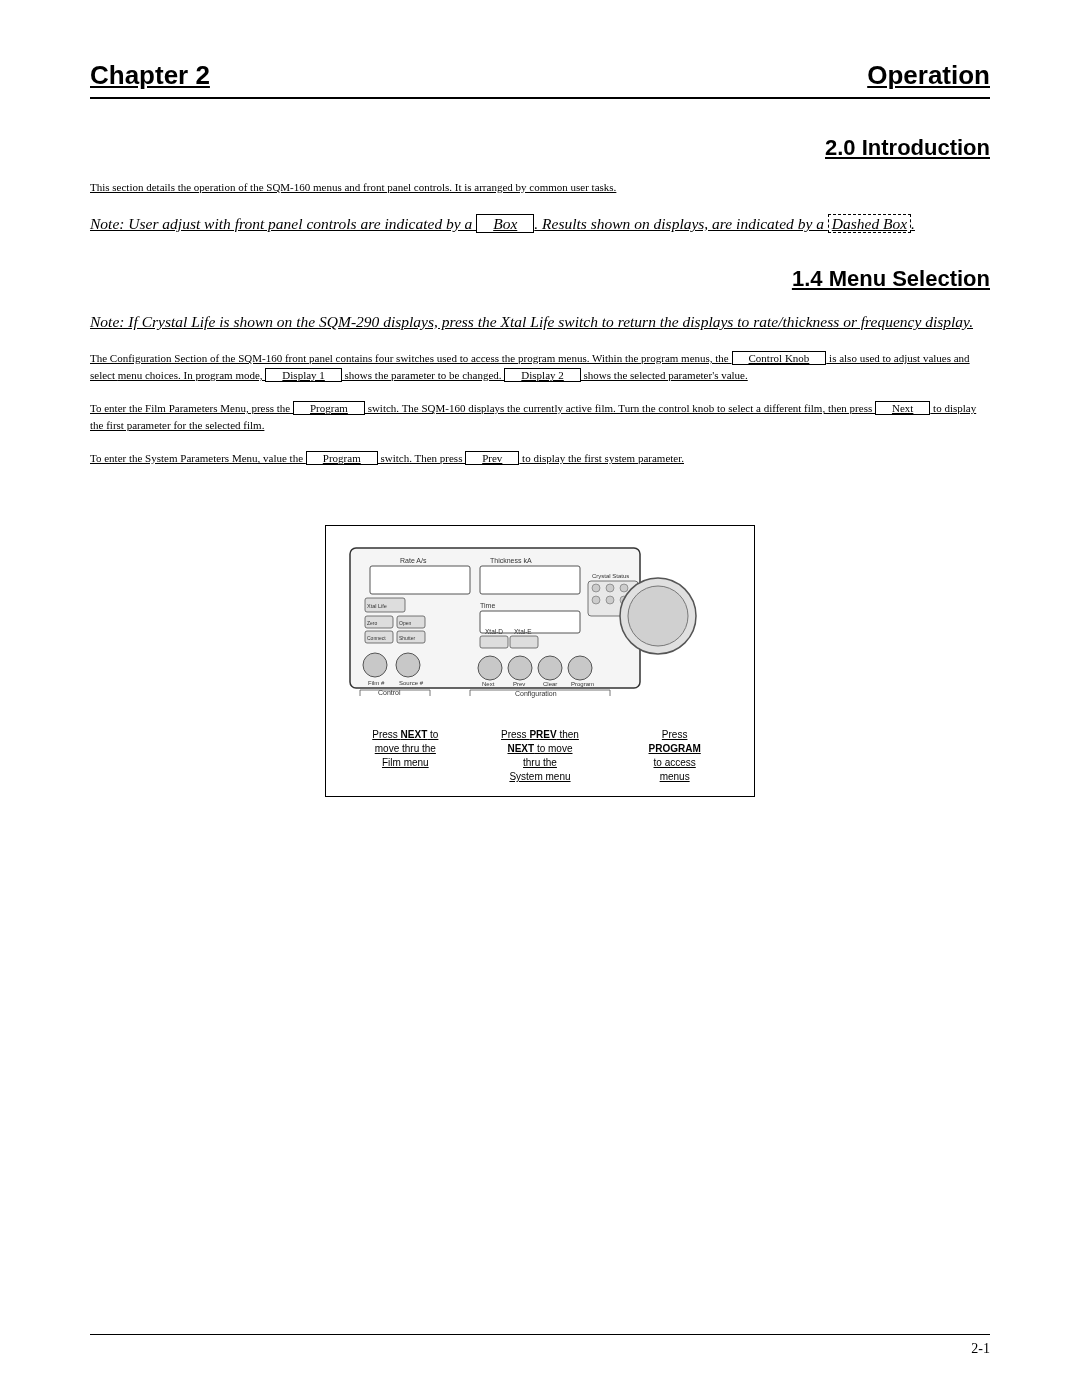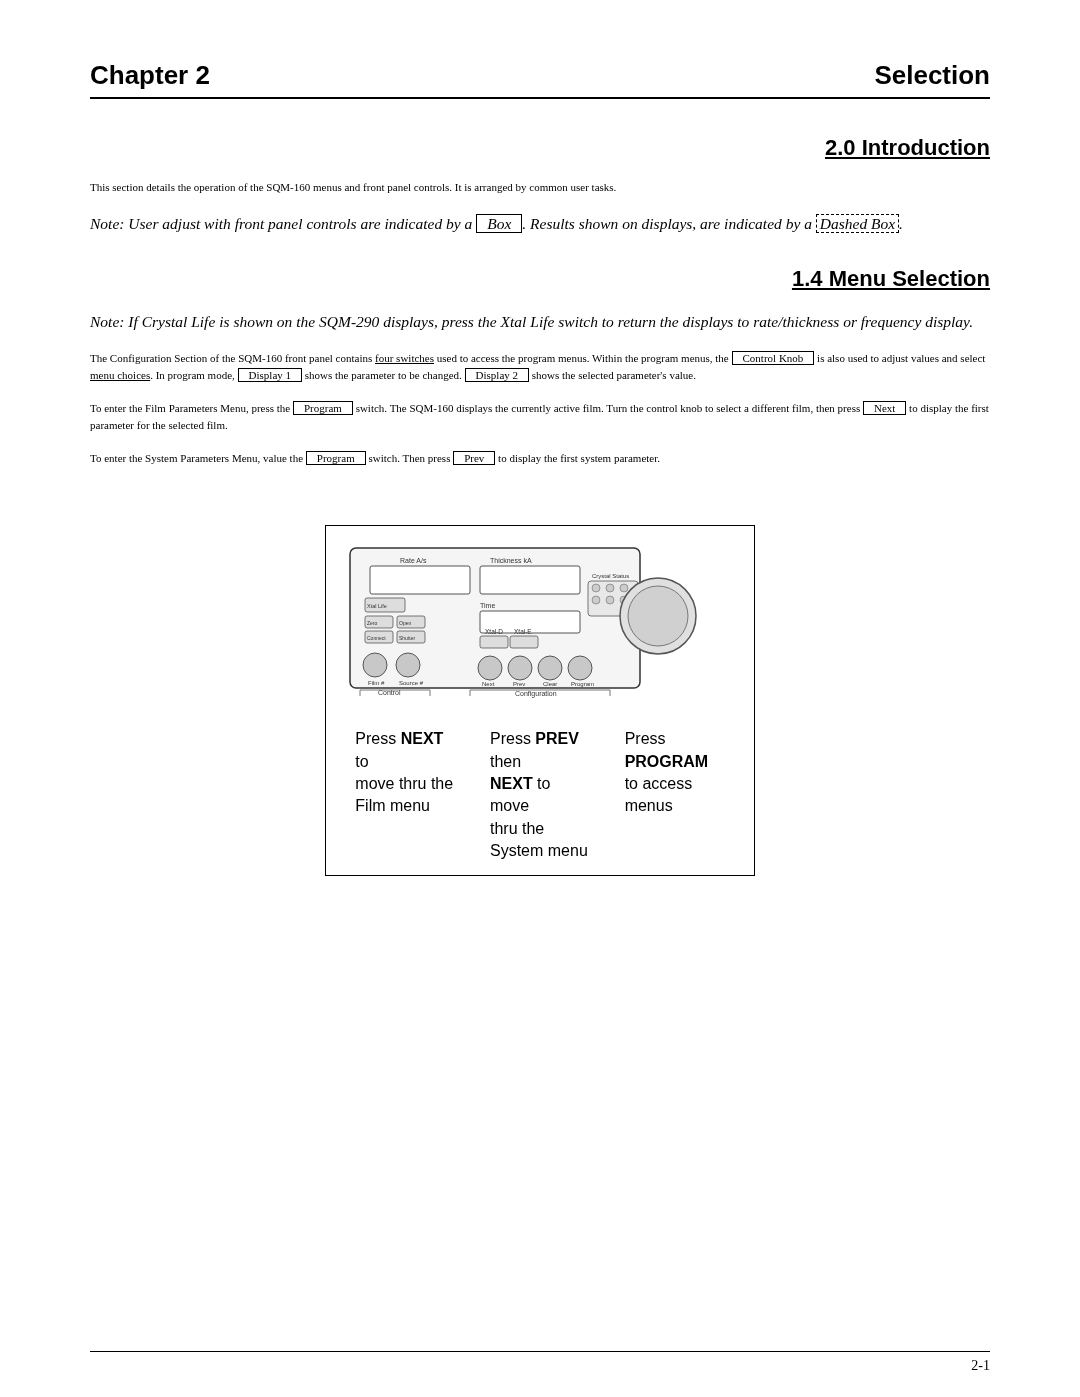--- a/index.html
+++ b/index.html
@@ -16,20 +16,21 @@
       font-size: 16px;
       color: #000000;
       position: relative;
     }
 
     .page-container {
       width: 1080px;
       min-height: 1397px;
       padding: 60px 90px 80px 90px;
       position: relative;
+      text-decoration: underline;
     }
 
     
     .page-header {
       display: flex;
       justify-content: space-between;
       align-items: flex-end;
       border-bottom: 2px solid #000;
       padding-bottom: 6px;
       margin-bottom: 36px;
@@ -73,21 +74,21 @@
     .para-italic {
       font-style: italic;
       font-size: 15.5px;
       line-height: 1.55;
       margin-bottom: 16px;
     }
 
     
     .inline-box {
       border: 1.5px solid #000;
-      padding: 0 10px;
+      padding: 0 16px;
       display: inline;
     }
 
     
     .inline-dashed-box {
       border: 1.5px dashed #000;
       padding: 0 3px;
       display: inline;
       font-style: italic;
     }
@@ -108,54 +109,54 @@
       width: 430px;
       border: 1.5px solid #000;
       padding: 12px;
       background: #fff;
     }
 
     .diagram-labels {
       display: flex;
       justify-content: space-around;
       margin-top: 10px;
-      font-size: 16px;
-      text-align: left;
+      font-size: 10px;
+      text-align: center;
       font-family: Arial, sans-serif;
     }
 
     .diagram-label-item {
       width: 100px;
       line-height: 1.4;
     }
 
     .diagram-label-item .press-bold {
       font-weight: bold;
     }
 
     
     .page-footer {
       position: absolute;
-      bottom: 23px;
+      bottom: 40px;
       right: 90px;
       font-size: 14px;
       border-top: 1px solid #000;
       width: calc(100% - 180px);
       padding-top: 6px;
       text-align: right;
     }
   </style>
 </head>
 <body>
 
 <div class="page-container">
 
   <div class="page-header">
     <span class="header-chapter">Chapter 2</span>
-    <span class="header-operation">Selection</span>
+    <span class="header-operation">Operation</span>
   </div>
 
   <h2 class="section-heading section-heading-first">2.0  Introduction</h2>
 
   <p class="para">
     <span>This section details the operation of the SQM-160 menus and front panel controls.  It is arranged by common user tasks.</span>
   </p>
 
   <p class="para-italic">
     <span>Note:  User adjust with front panel controls are indicated by a </span><span class="inline-box">Box</span><span>.  Results shown on displays, are indicated by a </span><span class="inline-dashed-box">Dashed Box</span><span>.</span>

